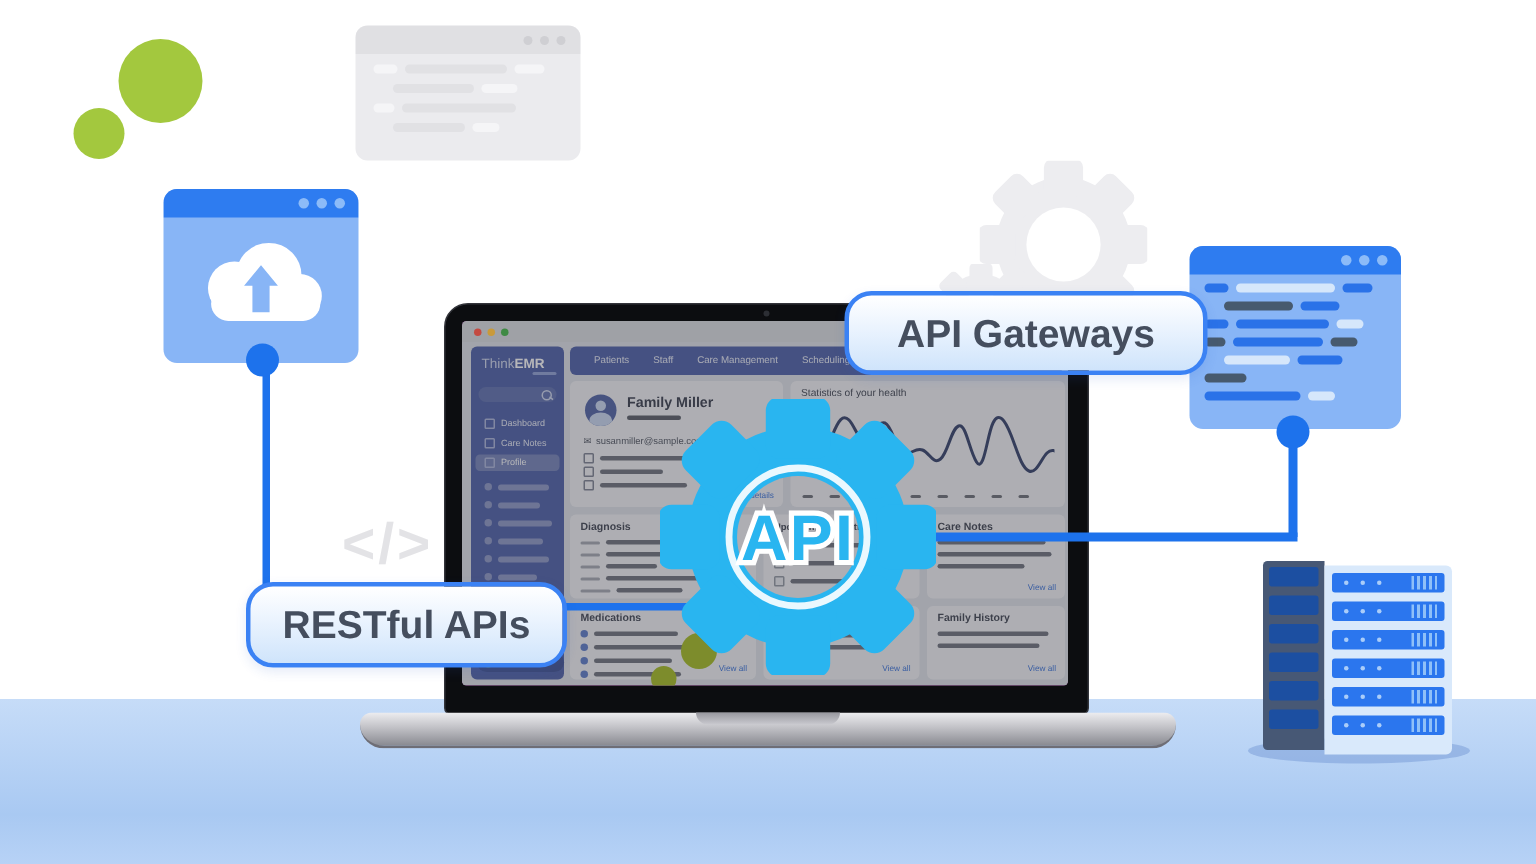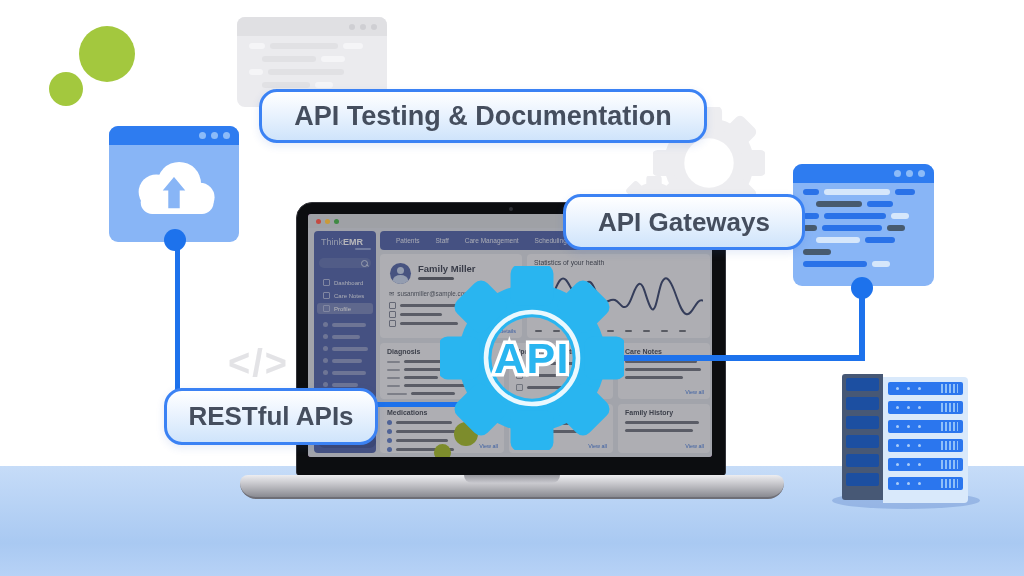--- a/index.html
+++ b/index.html
@@ -566,23 +566,20 @@
       </div>
     <div class="crow">
         <i class="cb" style="width:64px"></i>
         <i class="cl" style="width:18px"></i>
       </div>
   </div>
 
   <div class="cdot" style="left:164px;top:229px;"></div>
   <div class="cdot" style="left:851px;top:277px;"></div>
 
-  <div class="callout l1">
-      <span>API Testing &amp; Documentation</span>
-    </div>
   <div class="callout l3">
       <span>RESTful APIs</span>
     </div>
   <div class="callout l2">
       <span>API Gateways</span>
     </div>
 
 </div>
 
 </body></html>

